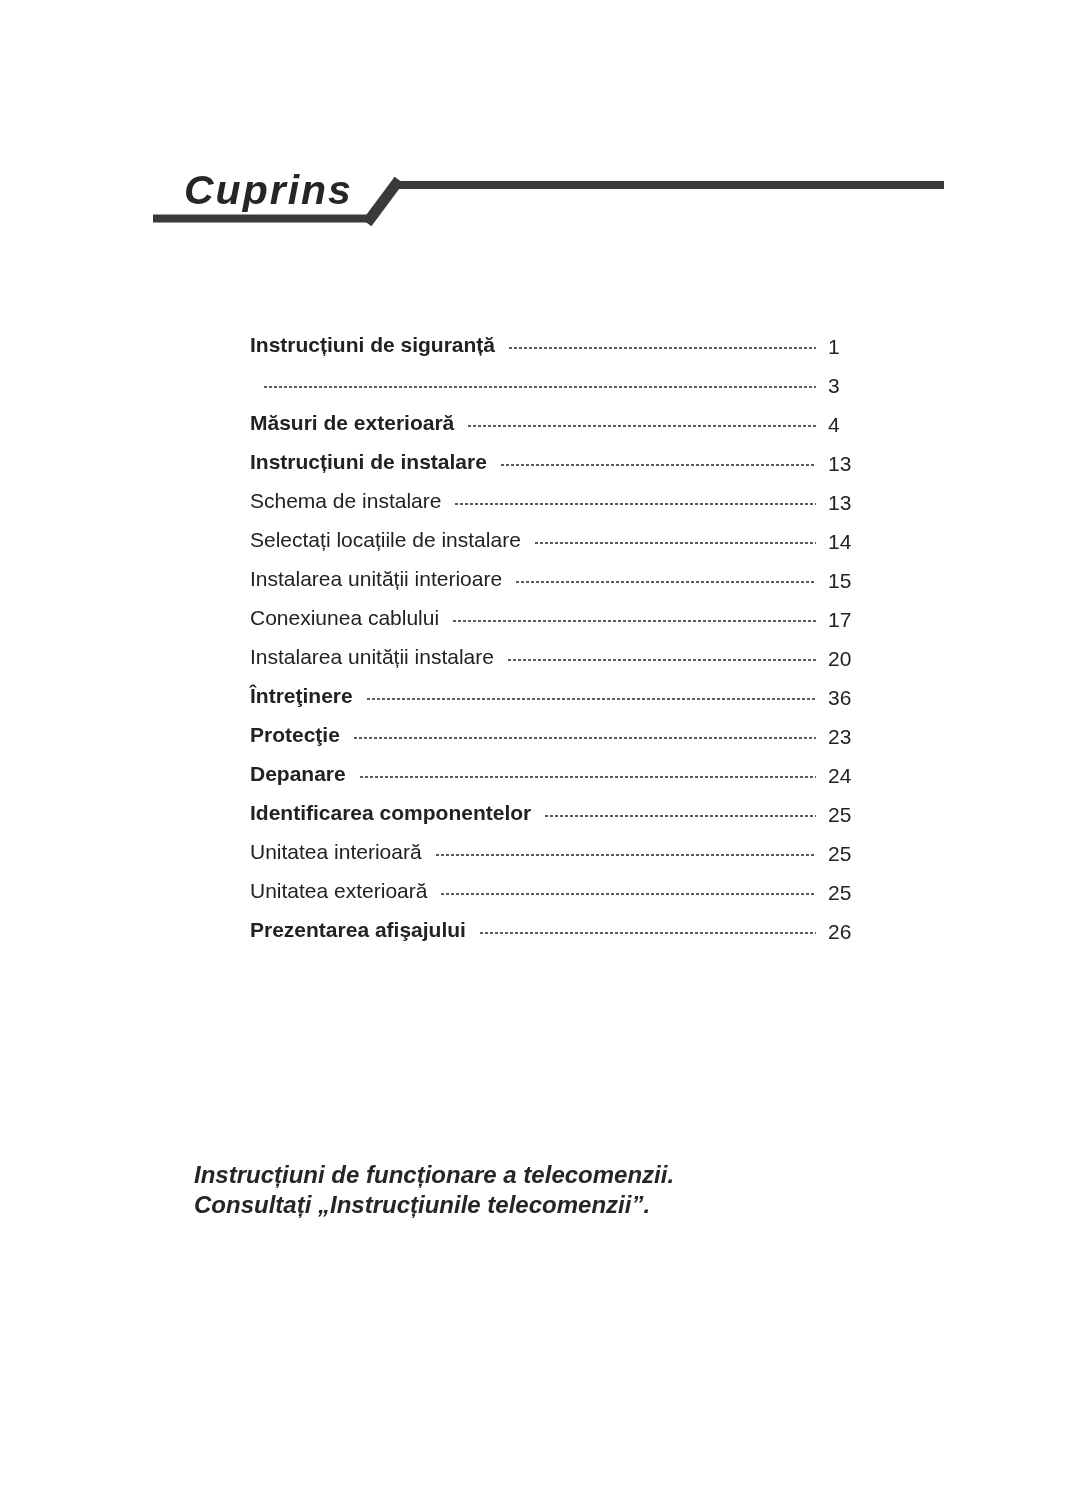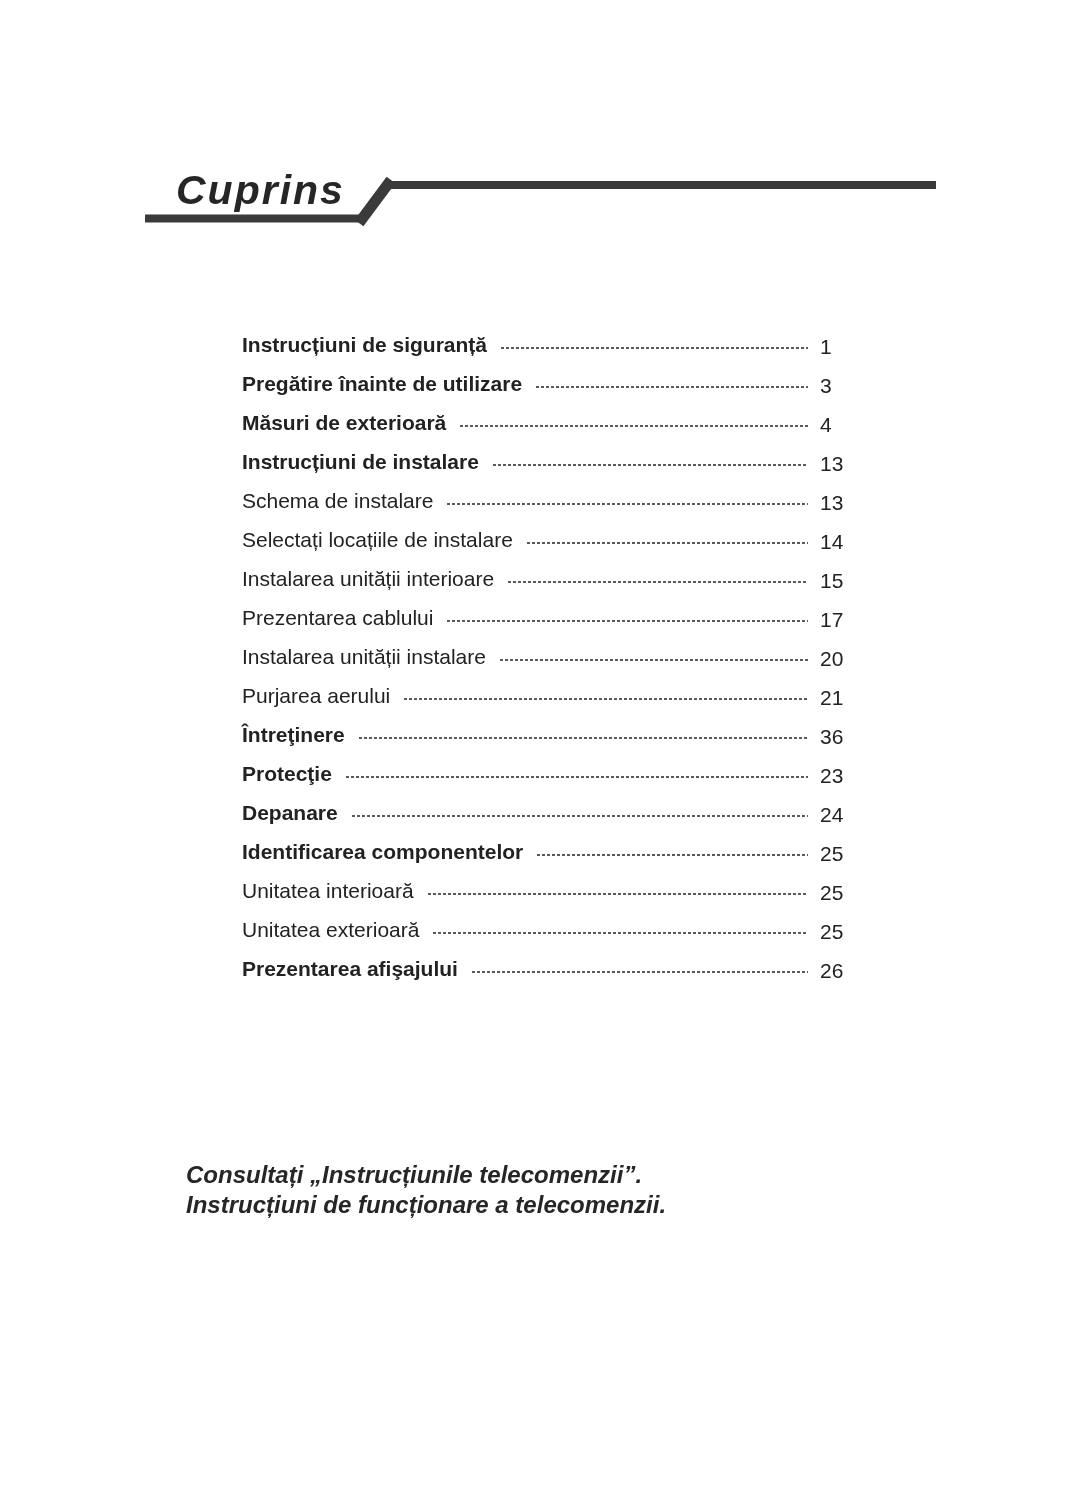--- a/index.html
+++ b/index.html
@@ -10,21 +10,21 @@
   }
   html,body{margin:0;padding:0;}
   body{
     width:1083px;height:1508px;
     background:var(--paper);
     font-family:"Liberation Sans","DejaVu Sans",sans-serif;
     color:var(--ink);
     position:relative;
     overflow:hidden;
   }
-  .page{position:absolute;inset:0;}
+  .page{position:absolute;inset:0;margin-left:8px;}
   
   .doc-title{
     position:absolute;
     left:176px;top:167px;
     font-size:41px;
     font-weight:bold;
     font-style:italic;
     letter-spacing:2px;
     color:#262626;
     white-space:nowrap;
@@ -99,21 +99,20 @@
   </svg>
 
   <div class="toc" id="toc">
     <div class="toc-row bold">
       <span class="toc-label">Instrucțiuni de siguranță</span>
       <span class="toc-leader"></span>
       <span class="toc-num">1</span>
     </div>
 
     <div class="toc-row bold">
-      <span class="toc-label">Pregătire înainte de utilizare</span>
       <span class="toc-leader"></span>
       <span class="toc-num">3</span>
     </div>
 
     <div class="toc-row bold">
       <span class="toc-label">Măsuri de exterioară</span>
       <span class="toc-leader"></span>
       <span class="toc-num">4</span>
     </div>
 
@@ -135,37 +134,32 @@
       <span class="toc-num">14</span>
     </div>
 
     <div class="toc-row">
       <span class="toc-label">Instalarea unității interioare</span>
       <span class="toc-leader"></span>
       <span class="toc-num">15</span>
     </div>
 
     <div class="toc-row">
-      <span class="toc-label">Prezentarea cablului</span>
+      <span class="toc-label">Conexiunea cablului</span>
       <span class="toc-leader"></span>
       <span class="toc-num">17</span>
     </div>
 
 
     <div class="toc-row">
       <span class="toc-label">Instalarea unității instalare</span>
       <span class="toc-leader"></span>
       <span class="toc-num">20</span>
     </div>
 
-    <div class="toc-row">
-      <span class="toc-label">Purjarea aerului</span>
-      <span class="toc-leader"></span>
-      <span class="toc-num">21</span>
-    </div>
 
     <div class="toc-row bold">
       <span class="toc-label">Întreţinere</span>
       <span class="toc-leader"></span>
       <span class="toc-num">36</span>
     </div>
 
     <div class="toc-row bold">
       <span class="toc-label">Protecţie</span>
       <span class="toc-leader"></span>
@@ -197,17 +191,17 @@
     </div>
 
     <div class="toc-row bold">
       <span class="toc-label">Prezentarea afişajului</span>
       <span class="toc-leader"></span>
       <span class="toc-num">26</span>
     </div>
   </div>
 
   <div class="footer-note">
+    <div>Instrucțiuni de funcționare a telecomenzii.</div>
     <div>Consultați „Instrucțiunile telecomenzii”.</div>
-    <div>Instrucțiuni de funcționare a telecomenzii.</div>
   </div>
 
 </div>
 
 </body></html>

